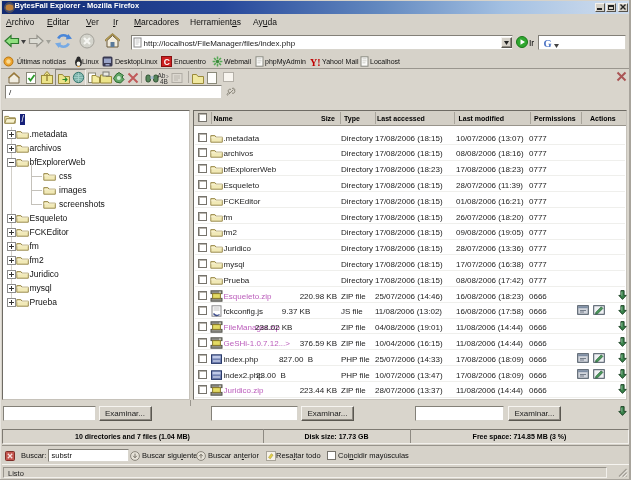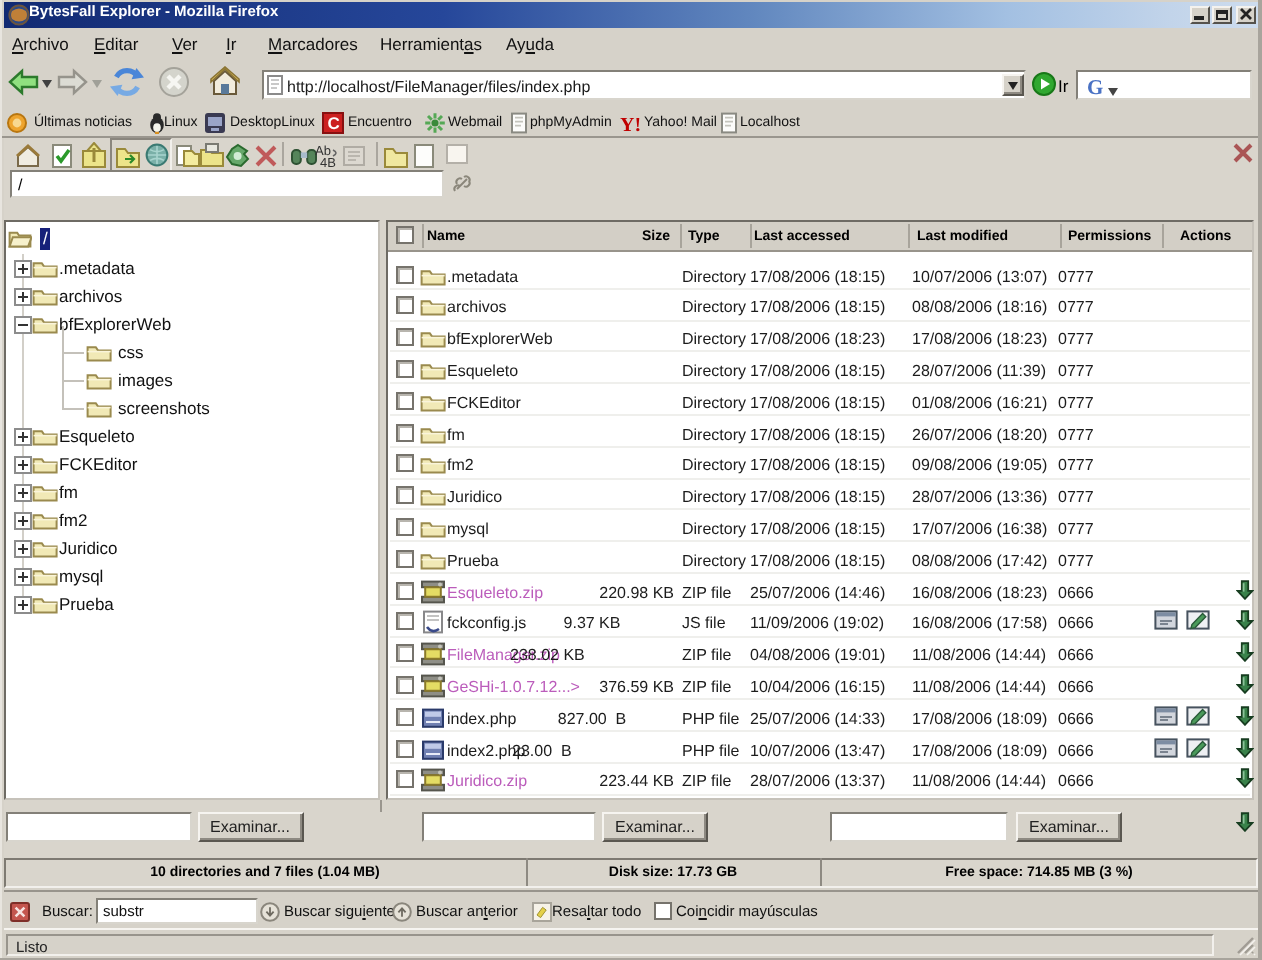--- a/index.html
+++ b/index.html
@@ -473,21 +473,21 @@
 <div class="a" style="left:195px;top:317.6px;width:430px;height:1px;background:#efefec"></div>
 <div class="chk" style="left:198px;top:306.3px"></div>
 <svg class="a" style="left:210px;top:305.3px" width="13" height="12" viewBox="0 0 13 12">
     <rect x="2" y="0.8" width="9" height="10.4" fill="#fff" stroke="#88888a"></rect>
     <path d="M3.5 3 h6 M3.5 5 h6" stroke="#b0b0b0" stroke-width="0.8"></path>
     <path d="M3.5 8.5 q2.5 3.5 6 1" stroke="#3a4a8a" stroke-width="1.3" fill="none"></path>
   </svg>
 <div class="rt" style="left:223.5px;top:307.3px">fckconfig.js</div>
 <div class="rt" style="left:255px;top:307.3px;width:82px;text-align:center">9.37 KB</div>
 <div class="rt" style="left:341px;top:307.3px">JS file</div>
-<div class="rt" style="left:375px;top:307.3px">11/09/2006 (19:02)</div>
+<div class="rt" style="left:375px;top:307.3px">11/08/2006 (13:02)</div>
 <div class="rt" style="left:456px;top:307.3px">16/08/2006 (17:58)</div>
 <div class="rt" style="left:529px;top:307.3px">0666</div>
 <svg class="a" style="left:577px;top:305.3px" width="12" height="10" viewBox="0 0 12 10">
     <rect x="0.7" y="0.7" width="10.6" height="8.6" fill="#d2d6dd" stroke="#46525e"></rect>
     <rect x="1.2" y="1.2" width="9.6" height="2" fill="#7d8da3"></rect>
     <path d="M3 5.5 h6 M3 7 h4" stroke="#5e6876" stroke-width="0.8"></path>
   </svg>
 <svg class="a" style="left:592.5px;top:305.3px" width="12" height="10" viewBox="0 0 12 10">
     <rect x="0.7" y="0.7" width="10.6" height="8.6" fill="#eef0f3" stroke="#46525e"></rect>
     <path d="M3 7.2 L8.3 1.8 l1.6 1.6 L4.6 8.8 l-2.1 0.4 Z" fill="#4a9a5a" stroke="#2a5a3a" stroke-width="0.7"></path>

